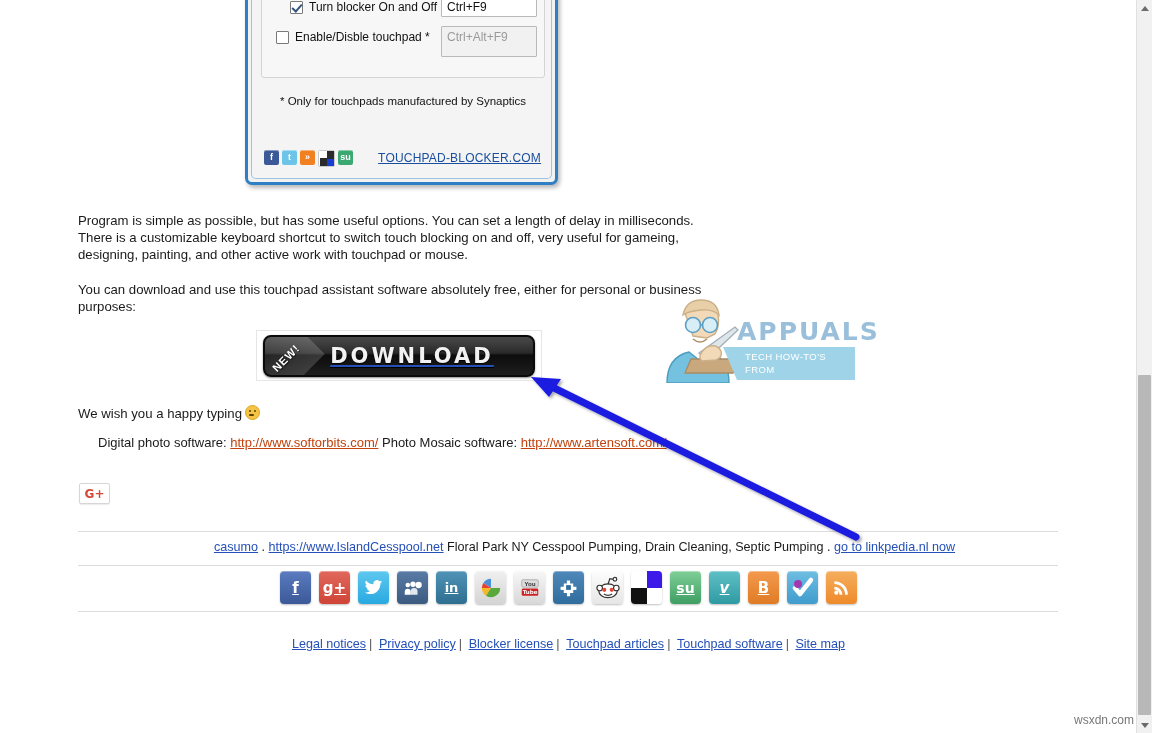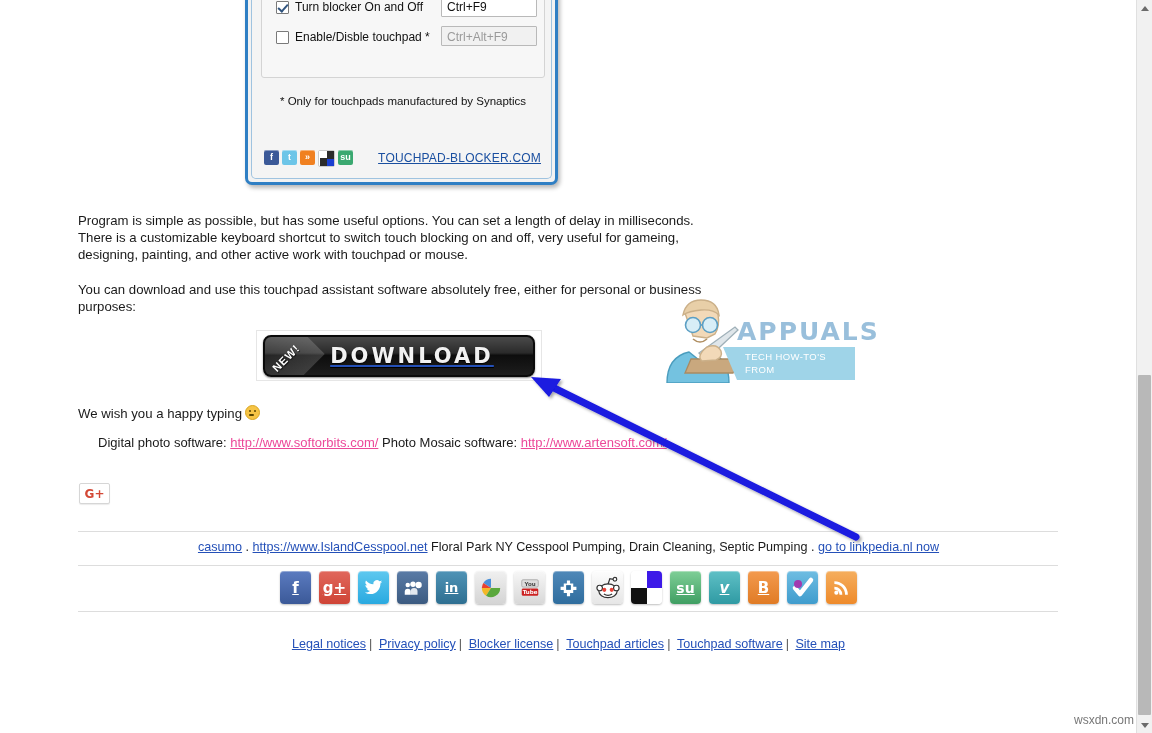--- a/index.html
+++ b/index.html
@@ -130,40 +130,40 @@
 
   
   .happy{position:absolute;left:78px;top:405px;font-size:13.2px;color:#1a1a1a;}
   .smiley{display:inline-block;width:13px;height:13px;border-radius:50%;
     background:#f6c445;border:1px solid #d9a520;vertical-align:-2px;position:relative;margin-left:3px;}
   .smiley:before{content:"";position:absolute;left:3px;top:4px;width:2px;height:2px;background:#5a4500;border-radius:50%;
     box-shadow:5px 0 0 #5a4500;}
   .smiley:after{content:"";position:absolute;left:3px;top:8px;width:5px;height:1.5px;background:#5a4500;border-radius:1px;}
   .softlinks{position:absolute;left:98px;top:435px;font-size:13px;color:#1a1a1a;white-space:nowrap;}
   a{color:#2450b8;}
-  .softlinks a{color:#ec4899;}
+  .softlinks a{color:#c2410c;}
 
   
   .gplus{
     position:absolute;left:79px;top:483px;width:29px;height:19px;
     border:1px solid #d6d6d6;border-radius:2px;background:#fff;
     display:flex;align-items:center;justify-content:center;
     box-shadow:0 1px 1px rgba(0,0,0,.08);
   }
   .gplus span{color:#d34836;font-size:12px;font-weight:bold;font-family:"DejaVu Sans",sans-serif;}
 
   
   .hr{position:absolute;left:78px;width:980px;height:1px;background:#dddddd;}
   .hr1{top:531px;}
   .hr2{top:565px;}
   .hr3{top:611px;}
 
   
   .adline{position:absolute;left:0;top:540px;width:1137px;text-align:center;
-          font-size:12.6px;color:#1a1a1a;}
+          font-size:12.6px;color:#1a1a1a;padding-left:16px;}
 
   
   .social{position:absolute;left:0;top:571px;width:1137px;display:flex;
           justify-content:center;gap:8px;}
   .sic{width:31px;height:33px;border-radius:4px;position:relative;
        display:flex;align-items:center;justify-content:center;
        color:#fff;font-weight:bold;font-size:16px;
        box-shadow:inset 0 1px 0 rgba(255,255,255,.35),0 1px 2px rgba(0,0,0,.25);
        font-family:"DejaVu Sans",sans-serif;overflow:hidden;}
   .s-fb{background:linear-gradient(180deg,#5b7bc0,#3b5998);}
@@ -209,31 +209,31 @@
 </head>
 <body>
 
 <div class="page">
 
   <div class="appwin">
     <div class="appwin-inner">
 
       <div class="grp grp-keys">
 
-        <div class="opt-row" style="left:14px;top:21px;">
+        <div class="opt-row" style="left:28px;top:21px;">
           <span class="cb checked"></span>
           <span class="opt-lbl">Turn blocker On and Off</span>
         </div>
         <div class="kbx" style="left:179px;top:17px;width:96px;height:21px;">Ctrl+F9</div>
 
         <div class="opt-row" style="left:14px;top:51px;">
           <span class="cb"></span>
           <span class="opt-lbl">Enable/Disble touchpad *</span>
         </div>
-        <div class="kbx disabled" style="left:179px;top:47px;width:96px;height:20px;">Ctrl+Alt+F9</div>
+        <div class="kbx disabled" style="left:179px;top:47px;width:96px;height:31px;">Ctrl+Alt+F9</div>
 
         <div class="note">* Only for touchpads manufactured by Synaptics</div>
       </div>
 
       <div class="appfoot">
         <div class="mini-icons">
           <span class="mi mi-fb">f</span>
           <span class="mi mi-tw">t</span>
           <span class="mi mi-rss">»</span>
           <span class="mi mi-del"></span>

